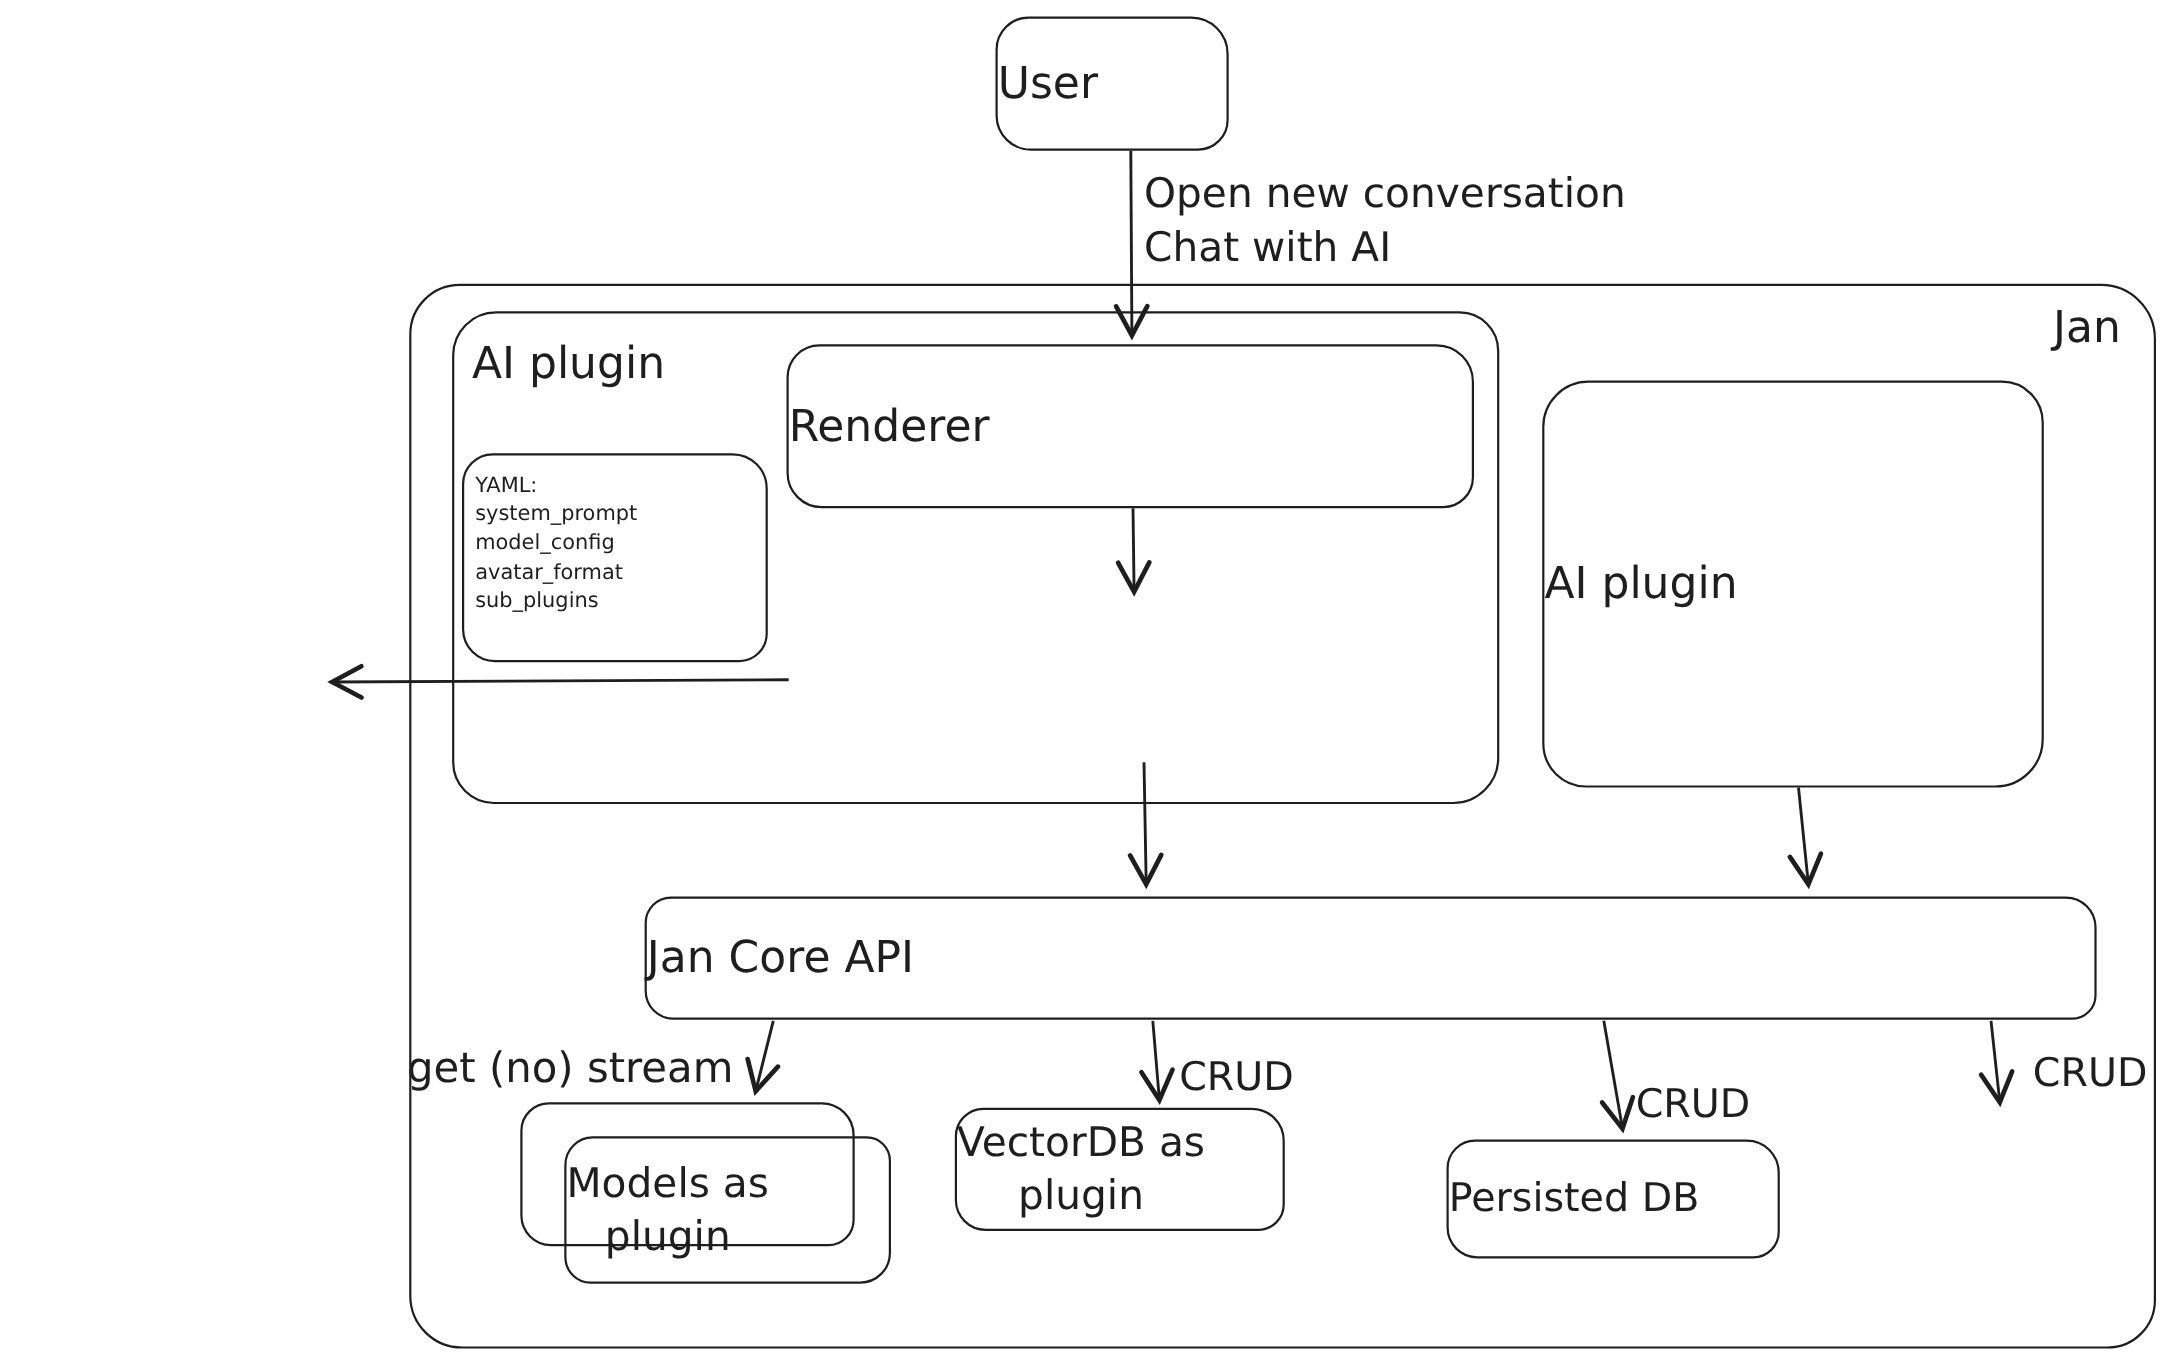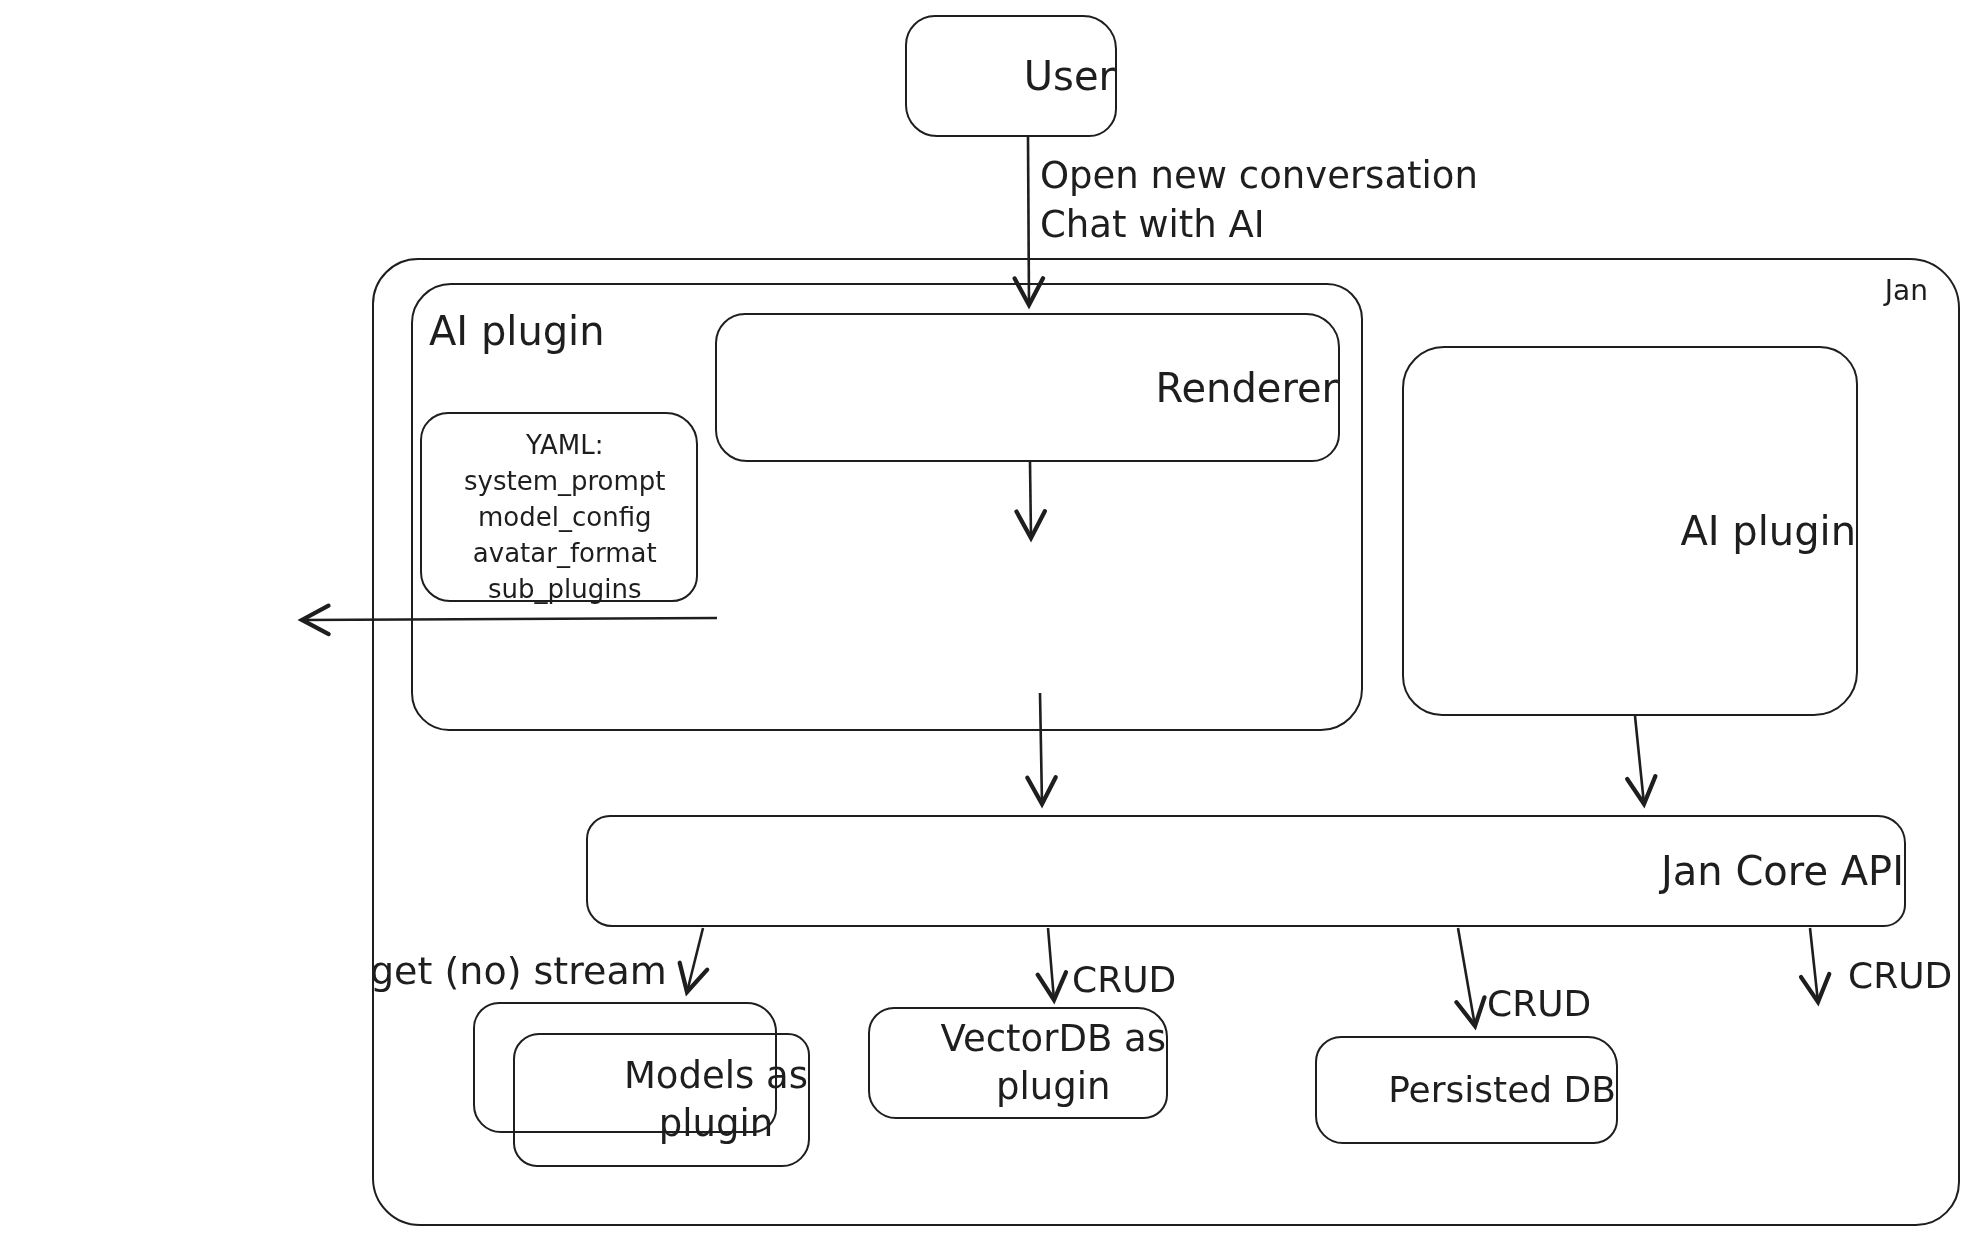--- a/index.html
+++ b/index.html
@@ -2,34 +2,34 @@
 <html><head>
 <meta charset="utf-8">
 <style>
   html,body{margin:0;padding:0;background:#ffffff;}
   .canvas{
     position:relative;width:1981px;height:1246px;background:#ffffff;overflow:hidden;
     font-family:"DejaVu Sans",sans-serif;color:#1e1e1e;
   }
   .node{
     position:absolute;border:2.6px solid #1e1e1e;background:transparent;
-    display:flex;align-items:center;justify-content:flex-end;text-align:center;
+    display:flex;align-items:center;justify-content:flex-start;text-align:center;
     box-sizing:border-box;line-height:1.2;
   }
   .node .stack{display:flex;flex-direction:column;gap:4px;}
   
   .n-user{left:905px;top:15px;width:212px;height:122px;border-radius:30px 34px 28px 32px;font-size:40px;}
   .n-jan{left:372px;top:258px;width:1588px;height:968px;border-radius:46px 50px 44px 48px;}
-  .n-jan-label{position:absolute;right:30px;top:14px;font-size:28px;}
+  .n-jan-label{position:absolute;right:30px;top:14px;font-size:40px;}
   .n-aiplugin-left{left:411px;top:283px;width:952px;height:448px;border-radius:40px 36px 42px 38px;}
   .n-aiplugin-left-label{position:absolute;left:16px;top:22px;font-size:40px;white-space:nowrap;}
   .n-renderer{left:715px;top:313px;width:625px;height:149px;border-radius:30px 34px 28px 32px;font-size:40px;}
   .n-yaml{left:420px;top:412px;width:278px;height:190px;border-radius:28px 32px 26px 30px;
-          align-items:flex-start;justify-content:flex-start;padding:14px 10px 10px 42px;
-          font-size:26px;line-height:1.38;text-align:center;}
+          align-items:flex-start;justify-content:flex-start;padding:14px 10px 10px 10px;
+          font-size:19px;line-height:1.38;text-align:left;}
   .n-backend{left:720px;top:548px;width:620px;height:145px;border-radius:30px 26px 32px 28px;font-size:40px;}
   .n-aiplugin-right{left:1402px;top:346px;width:456px;height:370px;border-radius:42px 38px 44px 40px;font-size:40px;}
   .n-docsources{left:22px;top:565px;width:264px;height:130px;border-radius:26px 30px 24px 28px;font-size:38px;}
   .n-jancore{left:550px;top:815px;width:1320px;height:112px;border-radius:24px 28px 22px 26px;font-size:40px;margin-left:36px;}
   .n-models-back{left:473px;top:1002px;width:304px;height:131px;border-radius:26px 30px 24px 28px;}
   .n-models-front{left:513px;top:1033px;width:297px;height:134px;border-radius:26px 22px 28px 24px;font-size:37px;}
   .n-vectordb{left:868px;top:1007px;width:300px;height:112px;border-radius:26px 30px 24px 28px;font-size:37px;}
   .n-persisteddb{left:1315px;top:1036px;width:303px;height:108px;border-radius:26px 30px 24px 28px;font-size:36px;}
   .n-persistedfs{left:1653px;top:1012px;width:304px;height:135px;border-radius:26px 30px 24px 28px;font-size:38px;}
   

